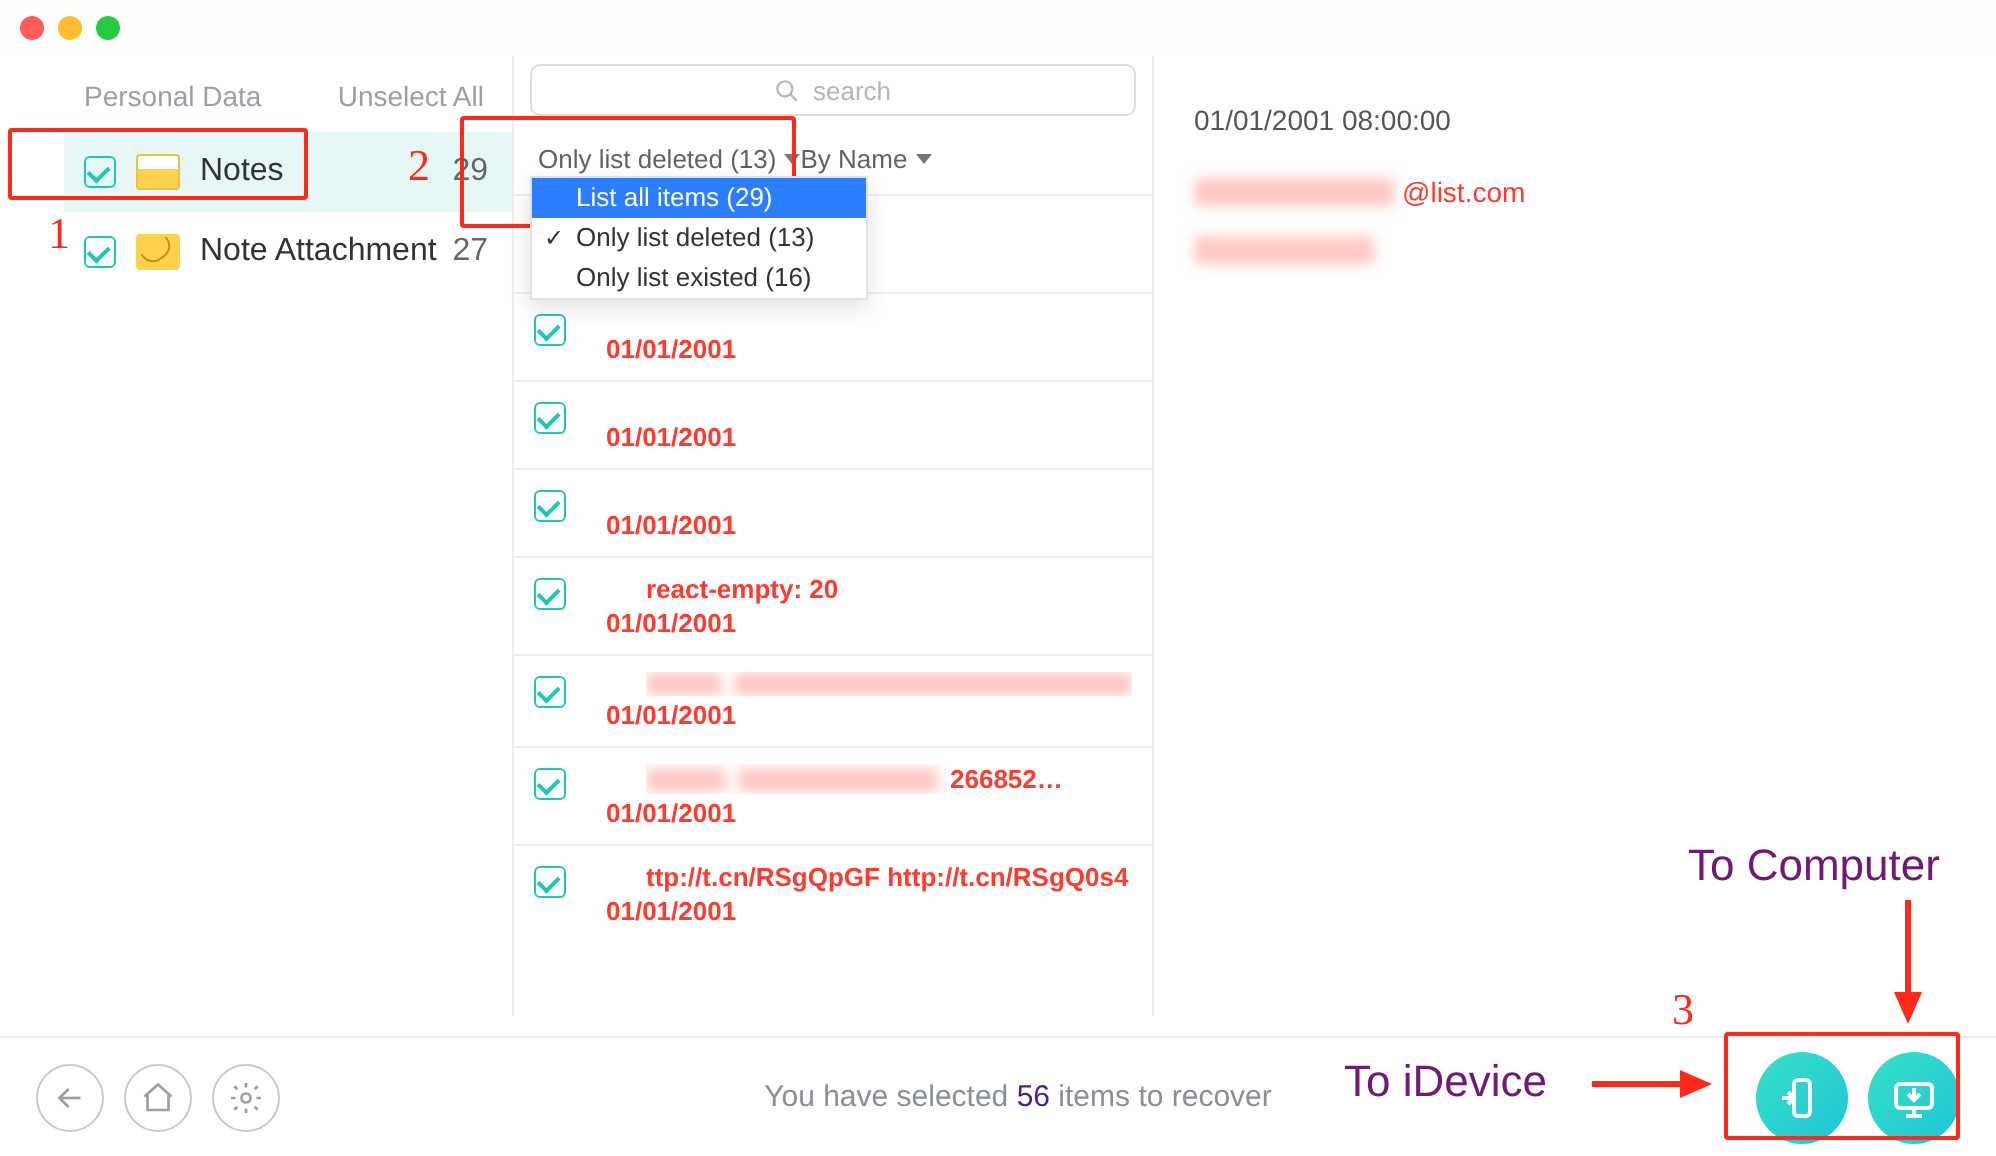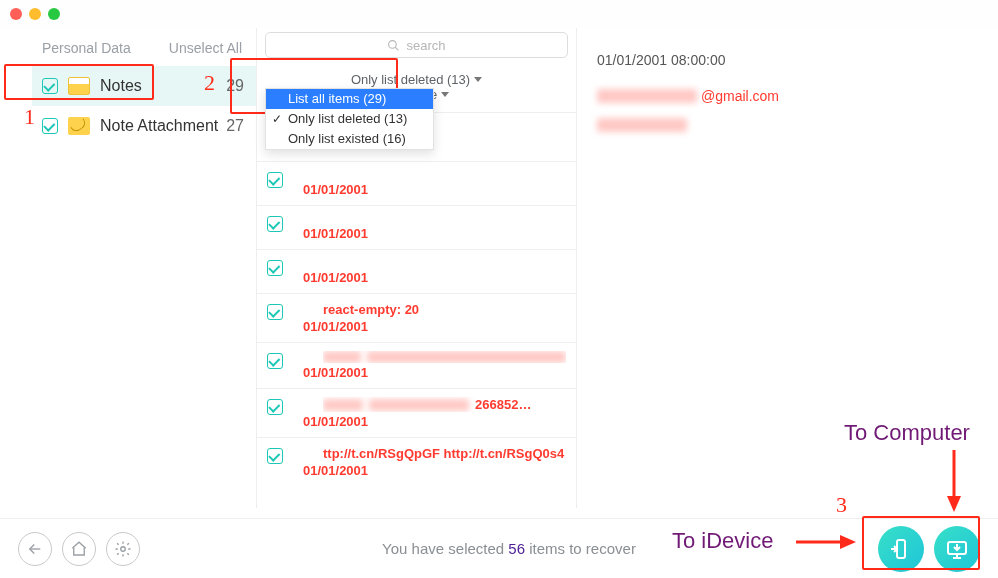--- a/index.html
+++ b/index.html
@@ -21,21 +21,21 @@
   .chk::after{ content:""; width:8px; height:5px; border-left:2px solid #1cc7b6; border-bottom:2px solid #1cc7b6; transform:rotate(-45deg) translateY(-1px); }
   .sb-icon { width:22px; height:18px; margin-right:10px; }
   .notes-icon{ background:linear-gradient(#fff 0 40%, #ffd24d 40% 100%); border:1px solid #f0c038; border-radius:2px;}
   .attach-icon{ background:#ffd24d; border-radius:2px; position:relative;}
   .attach-icon::before{content:"";position:absolute;width:14px;height:7px;border:1.5px solid #c29200;border-radius:0 0 7px 7px;border-top:none;left:3px;top:5px;transform:rotate(-35deg);}
   .sb-row .count { margin-left:auto; color:#666; }
 
   
   .midcol { width: 320px; border-right:1px solid #eee; display:flex; flex-direction:column; }
   .search { margin:4px 8px; height:26px; border:1px solid #ddd; border-radius:5px; display:flex; align-items:center; justify-content:center; color:#b6b6b6; font-size:13px; gap:6px;}
-  .filterbar { display:flex; justify-content:flex-start; align-items:center; padding:10px 12px; color:#5f6368; font-size:13px; position:relative;flex-direction:column;}
+  .filterbar { display:flex; justify-content:flex-start; align-items:center; padding:10px 12px; color:#5f6368; font-size:13px; position:relative;}
   .fbtn{cursor:pointer;display:inline-flex;align-items:center;gap:4px;}
   .caret{width:0;height:0;border-left:4px solid transparent;border-right:4px solid transparent;border-top:5px solid #777;display:inline-block;}
 
   .dropdown { position:absolute; top:26px; left:8px; width:169px; background:#fff; border:1px solid #e2e2e2; box-shadow:0 4px 10px rgba(0,0,0,.12); font-size:13px; z-index:60;}
   .dd-item{height:20px; line-height:20px; padding:0 8px 0 22px; position:relative; color:#333;}
   .dd-item.sel{ background:#2a7eff; color:#fff;}
   .dd-item.checked::before{content:"✓"; position:absolute; left:6px; color:#333; font-size:12px;}
 
   .list{ flex:1; overflow:hidden;}
   .item{ border-top:1px solid #eee; padding:8px 10px 8px 10px; display:flex; align-items:flex-start; gap:10px; font-size:13px;}
@@ -189,21 +189,21 @@
             <div class="date-line">01/01/2001</div>
           </div>
       </div>
     </div>
   </div>
 
   <div class="detail">
     <div class="dt">01/01/2001 08:00:00</div>
     <div class="emailline">
       <span class="blur-red"></span>
-      <span class="suffix">@gmail.com</span>
+      <span class="suffix">@list.com</span>
     </div>
     <div class="blurrow"><span class="blur-red"></span></div>
   </div>
 
 </div>
 
 <div class="footer">
   <div class="nav-circ">
       <svg viewBox="0 0 24 24">
         <line x1="19" y1="12" x2="5" y2="12"></line>

